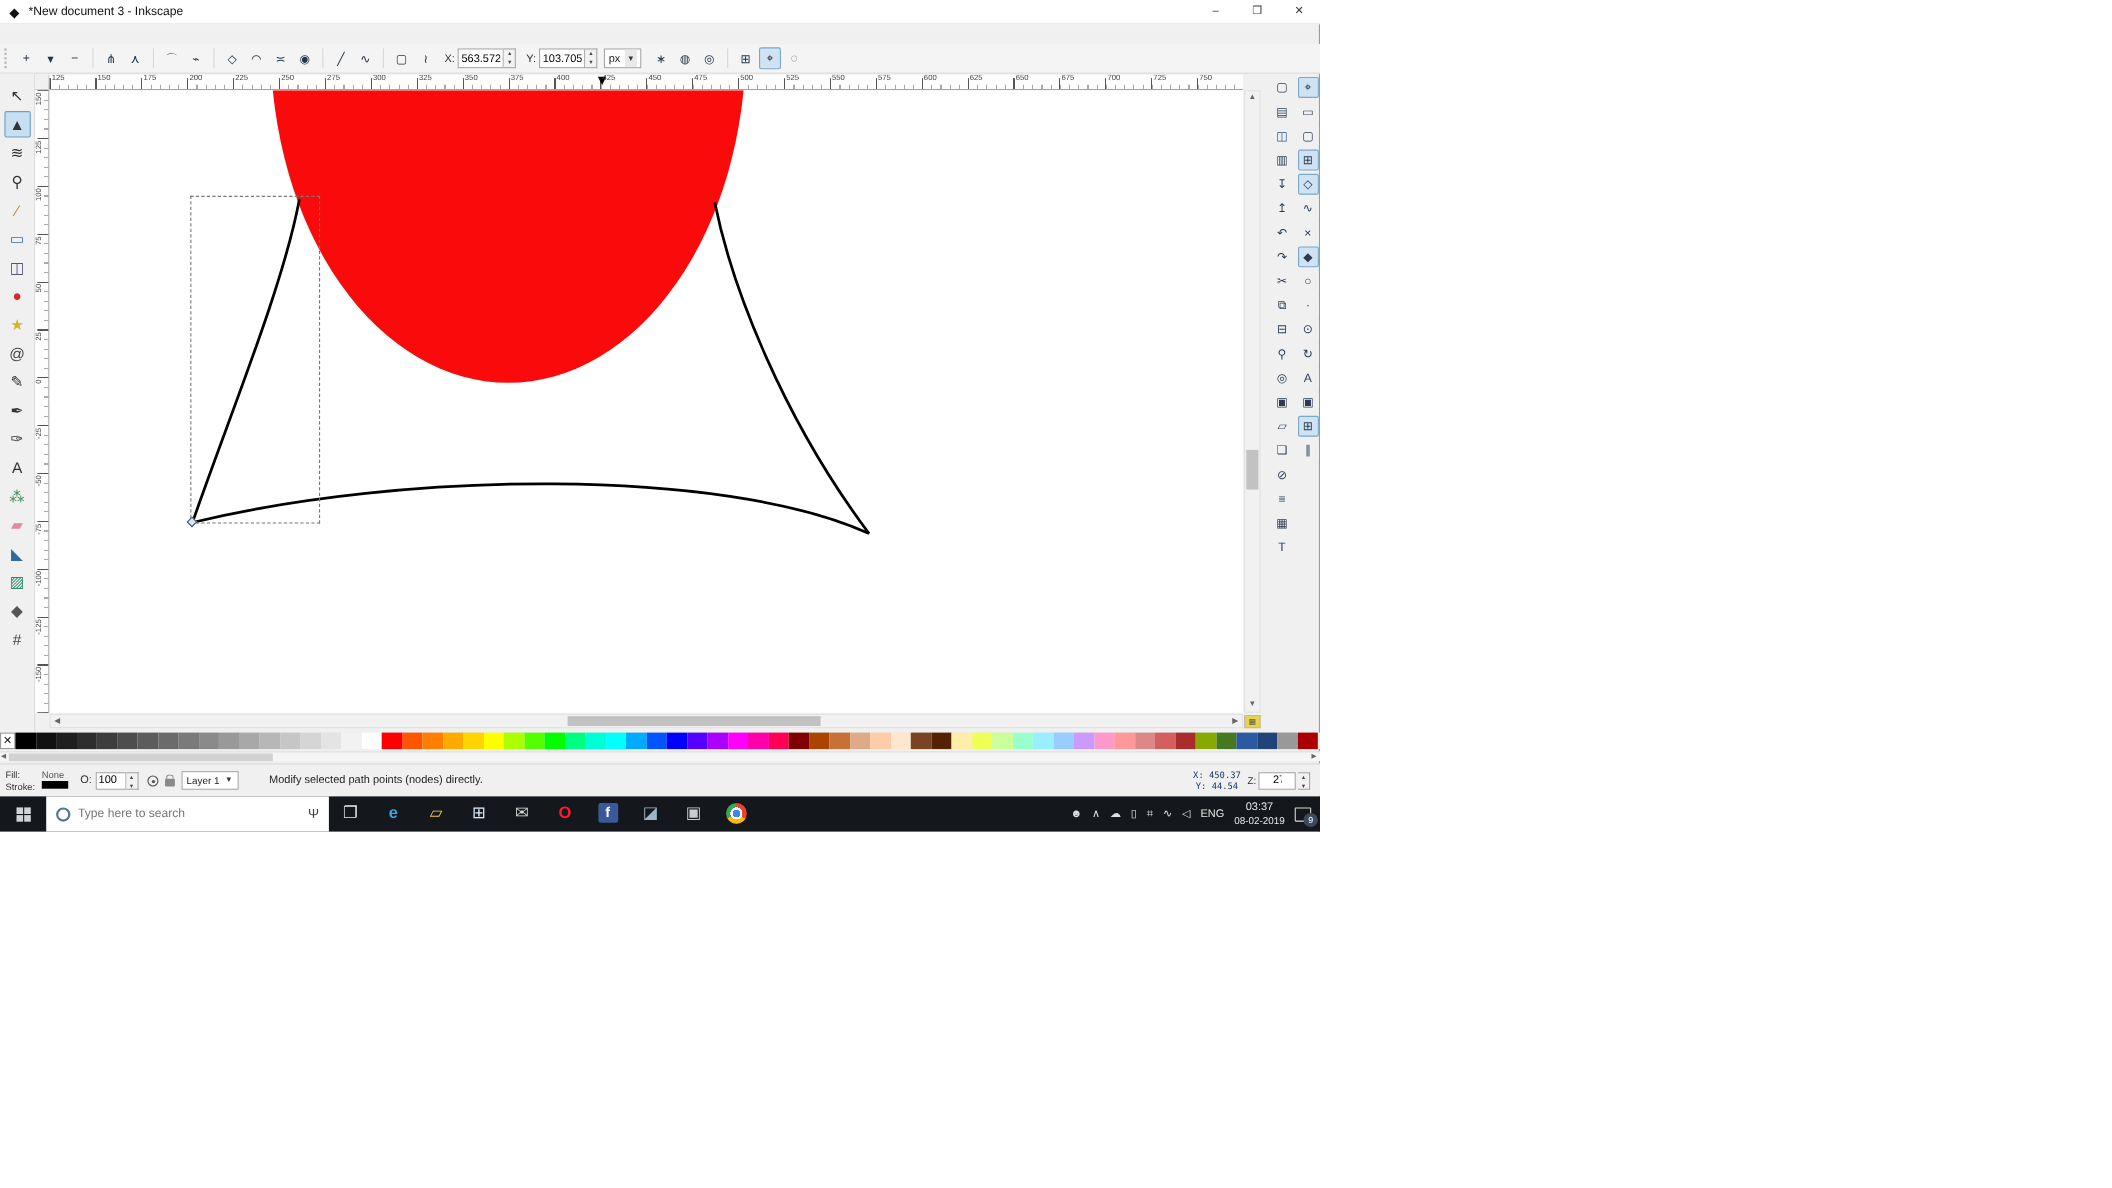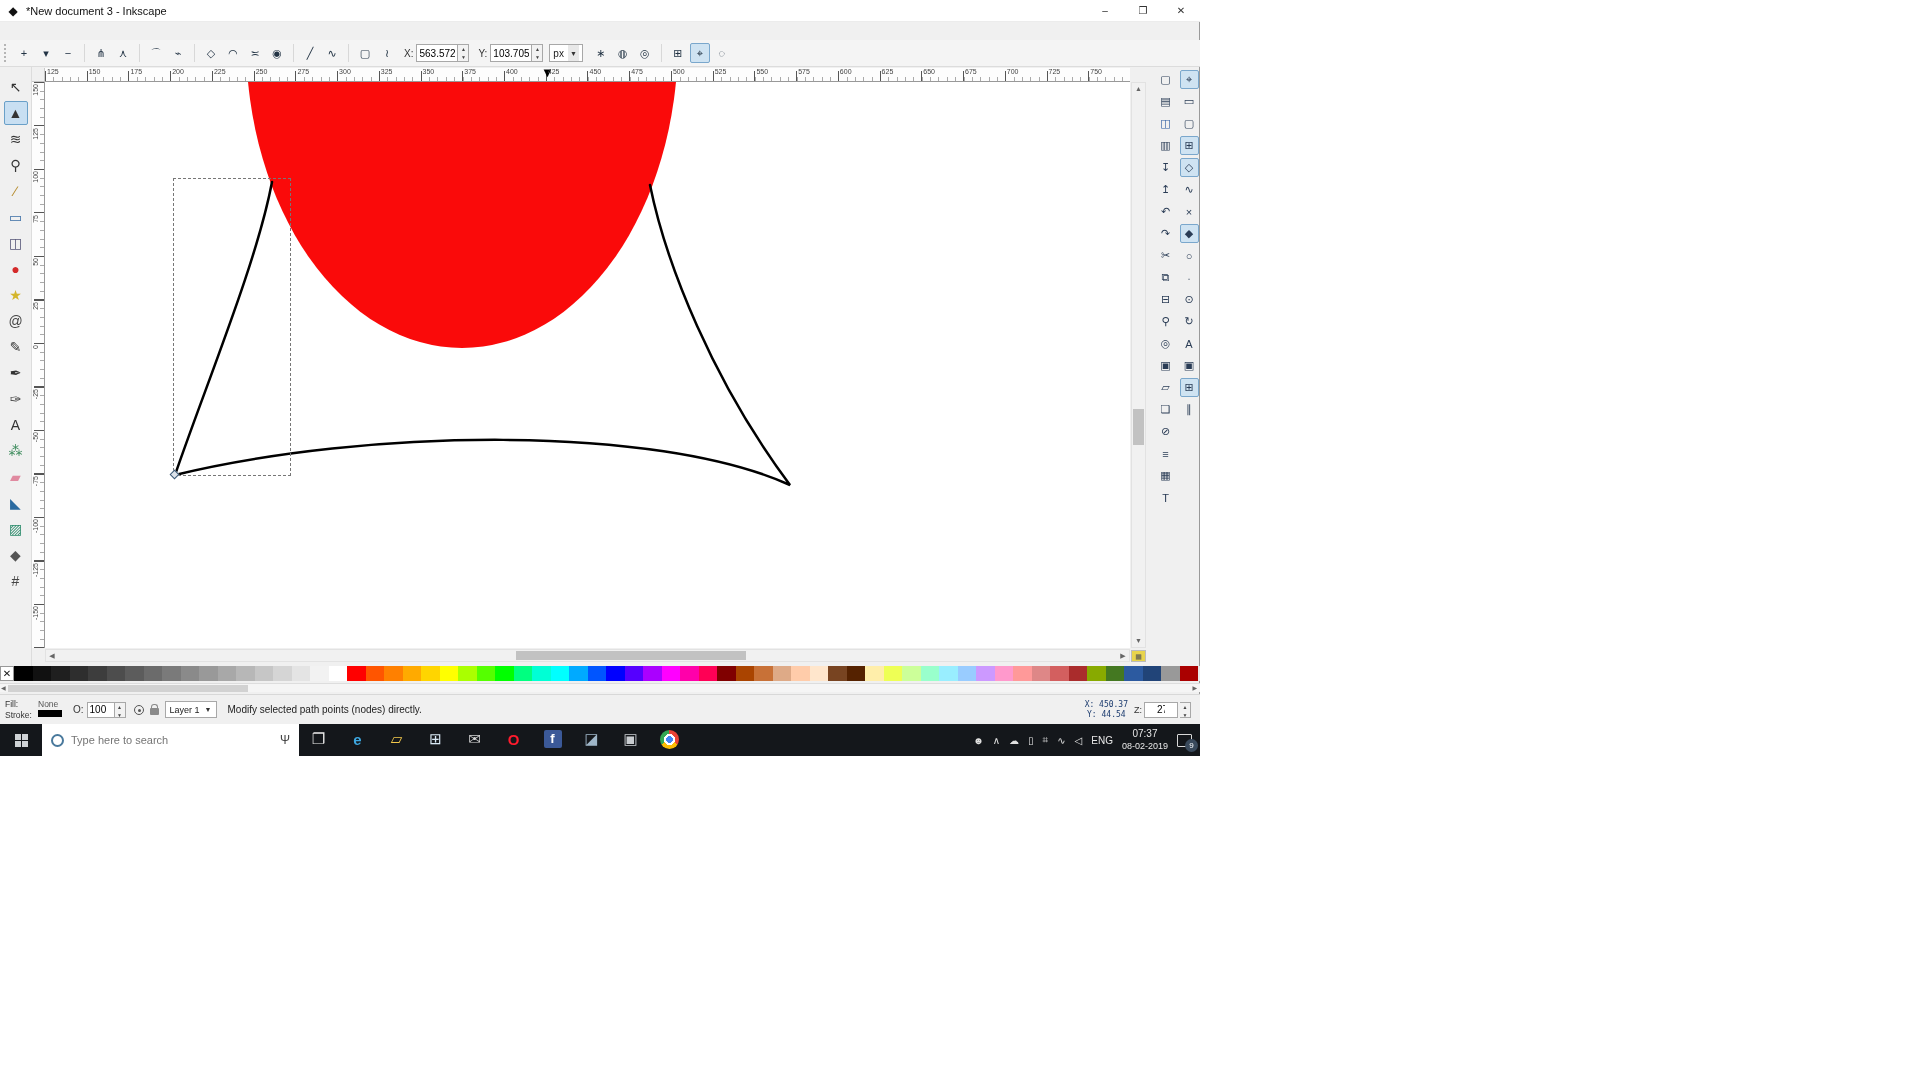--- a/index.html
+++ b/index.html
@@ -85,21 +85,21 @@
   .fs-row{display:flex;gap:3px}
   .fs-label{width:30px}
   .fill-none{color:#555;font-size:8.5px}
   .stroke-swatch{width:24px;height:7px;background:#000}
   .eye{width:10px;height:10px;border-radius:50%;border:1px solid #555;position:relative}
   .eye::after{content:"";position:absolute;left:3px;top:3px;width:3px;height:3px;border-radius:50%;background:#555}
   .lock{width:9px;height:7px;background:#8a8a8a;border-radius:1px;position:relative;margin-top:4px}
   .lock::before{content:"";position:absolute;left:1px;top:-4px;width:5px;height:4px;border:1.5px solid #8a8a8a;border-bottom:none;border-radius:3px 3px 0 0}
   .layer-dd{display:flex;align-items:center;height:17px;border:1px solid #a8a8a8;background:#fff;font-size:9px;padding:0 4px}
   .layer-dd .arrow{font-size:7px;margin-left:5px;color:#333}
-  .status-msg{font-size:10px;color:#222;margin-left:5px;flex:1;white-space:nowrap;overflow:hidden}
+  .status-msg{font-size:10px;color:#222;margin-left:22px;flex:1;white-space:nowrap;overflow:hidden}
   .coords{font-family:"DejaVu Sans Mono","Liberation Mono",monospace;font-size:8px;color:#1a3a6e;text-align:center;line-height:1.25}
   .zoom-fld{display:flex;align-items:center;gap:2px;margin-right:4px}
   .zoom-fld label{font-size:9px;color:#333}
   .zoom-num{width:34px;height:16px;border:1px solid #a8a8a8;background:#fff;font-size:10px;padding:0 12px;font-family:"Liberation Sans","DejaVu Sans",sans-serif}
 
   
   .taskbar{position:absolute;left:0;top:724px;width:1200px;height:32px;background:#14171b;display:flex;align-items:stretch;color:#e8e8e8}
   .start-btn{width:42px;display:flex;align-items:center;justify-content:center}
   .winlogo{display:grid;grid-template-columns:6px 6px;grid-template-rows:6px 6px;gap:1px}
   .winlogo span{background:#cfd3d6}
@@ -491,21 +491,21 @@
             <div class="tray-ic">☻</div>
             <div class="tray-ic">∧</div>
             <div class="tray-ic">☁</div>
             <div class="tray-ic">▯</div>
             <div class="tray-ic">⌗</div>
             <div class="tray-ic">∿</div>
             <div class="tray-ic">◁</div>
           </div>
         <div class="lang">ENG</div>
         <div class="clock">
-          <div class="time">07:37</div>
+          <div class="time">03:37</div>
           <div class="date">08-02-2019</div>
         </div>
         <div class="notif">
           <span class="badge">9</span>
         </div>
       </div>
     </div>
 
   </div>
 </div>

